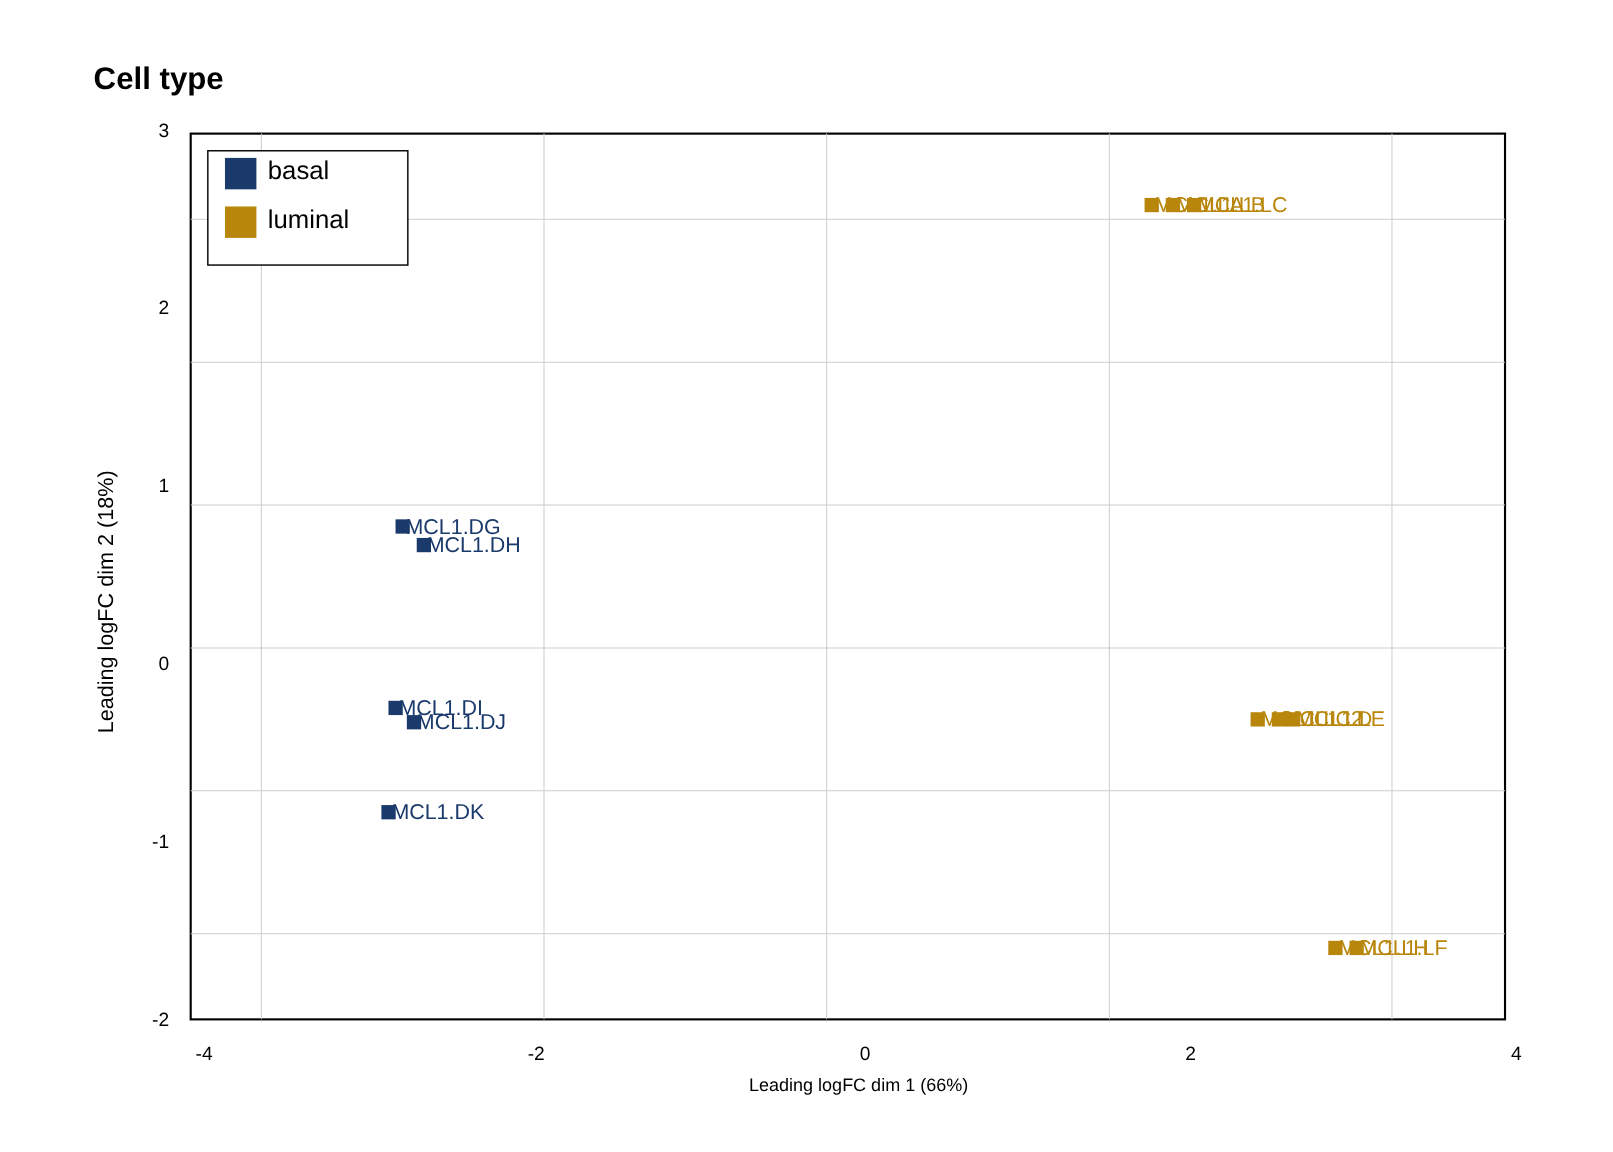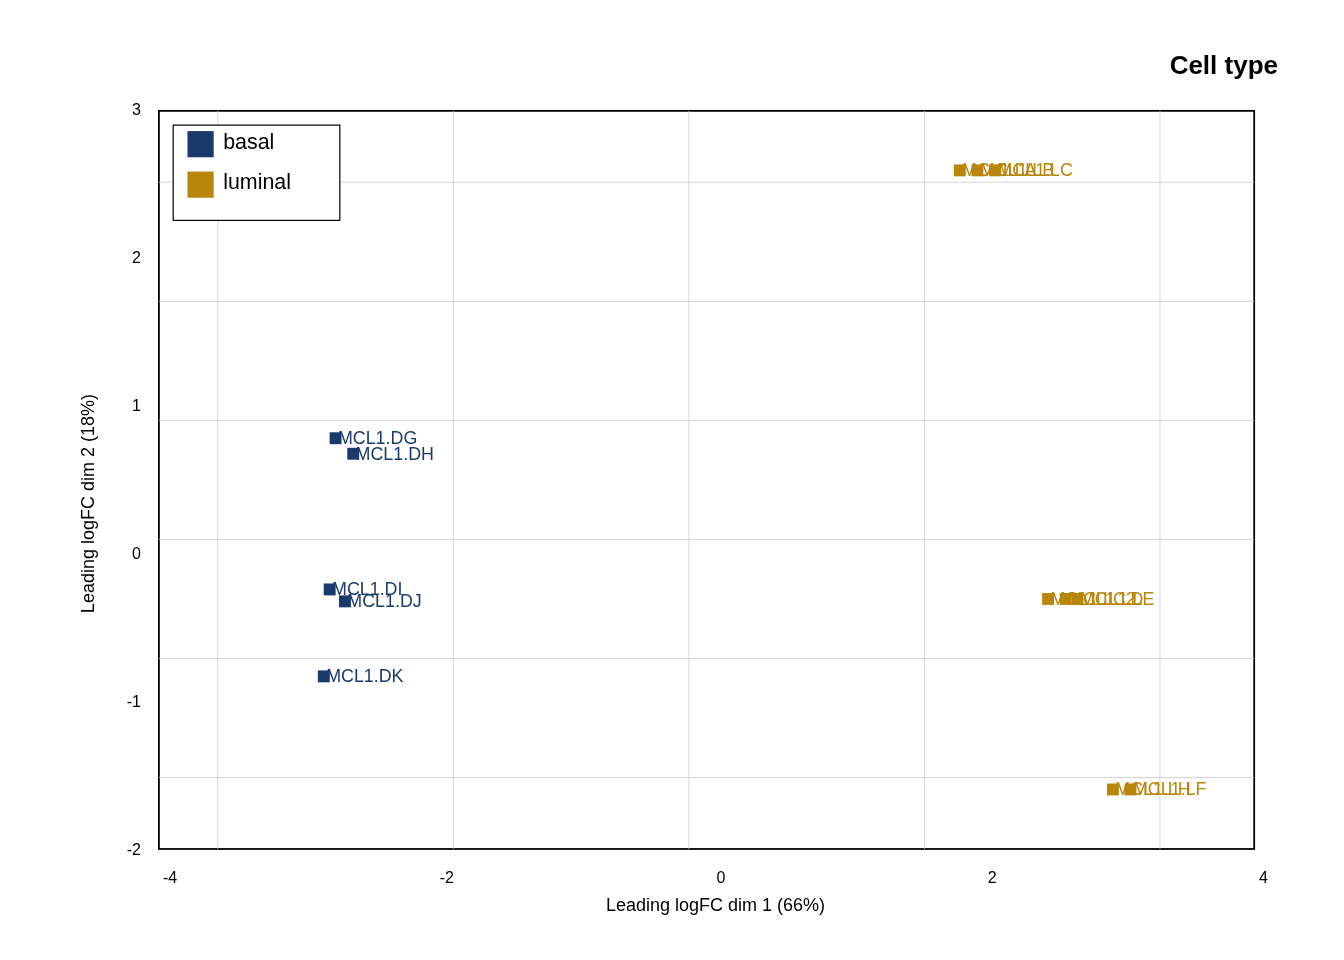--- a/index.html
+++ b/index.html
@@ -11,21 +11,21 @@
       display: flex;
       align-items: center;
       justify-content: center;
     }
     .chart-container {
       width: 1200px;
       height: 860px;
       position: relative;
       display: flex;
       flex-direction: column;
-      align-items: flex-end;
+      align-items: flex-start;
       margin-left: 12px;
     }
     .chart-title {
       font-size: 26px;
       font-weight: bold;
       margin-bottom: 10px;
       text-align: center;
     }
     .chart-area {
       display: flex;
@@ -79,21 +79,21 @@
     }
     .x-ticks {
       display: flex;
       flex-direction: row;
       width: 100%;
       justify-content: space-between;
       padding: 0 10px;
       font-size: 16px;
     }
     .x-axis-label {
-      font-size: 18px;
+      font-size: 15px;
       margin-top: 8px;
     }
   </style>
 </head>
 <body>
 
 <div class="chart-container">
   <div class="chart-title">Cell type</div>
   <div class="chart-area">
     <div class="y-axis-label">Leading logFC dim 2 (18%)</div>

